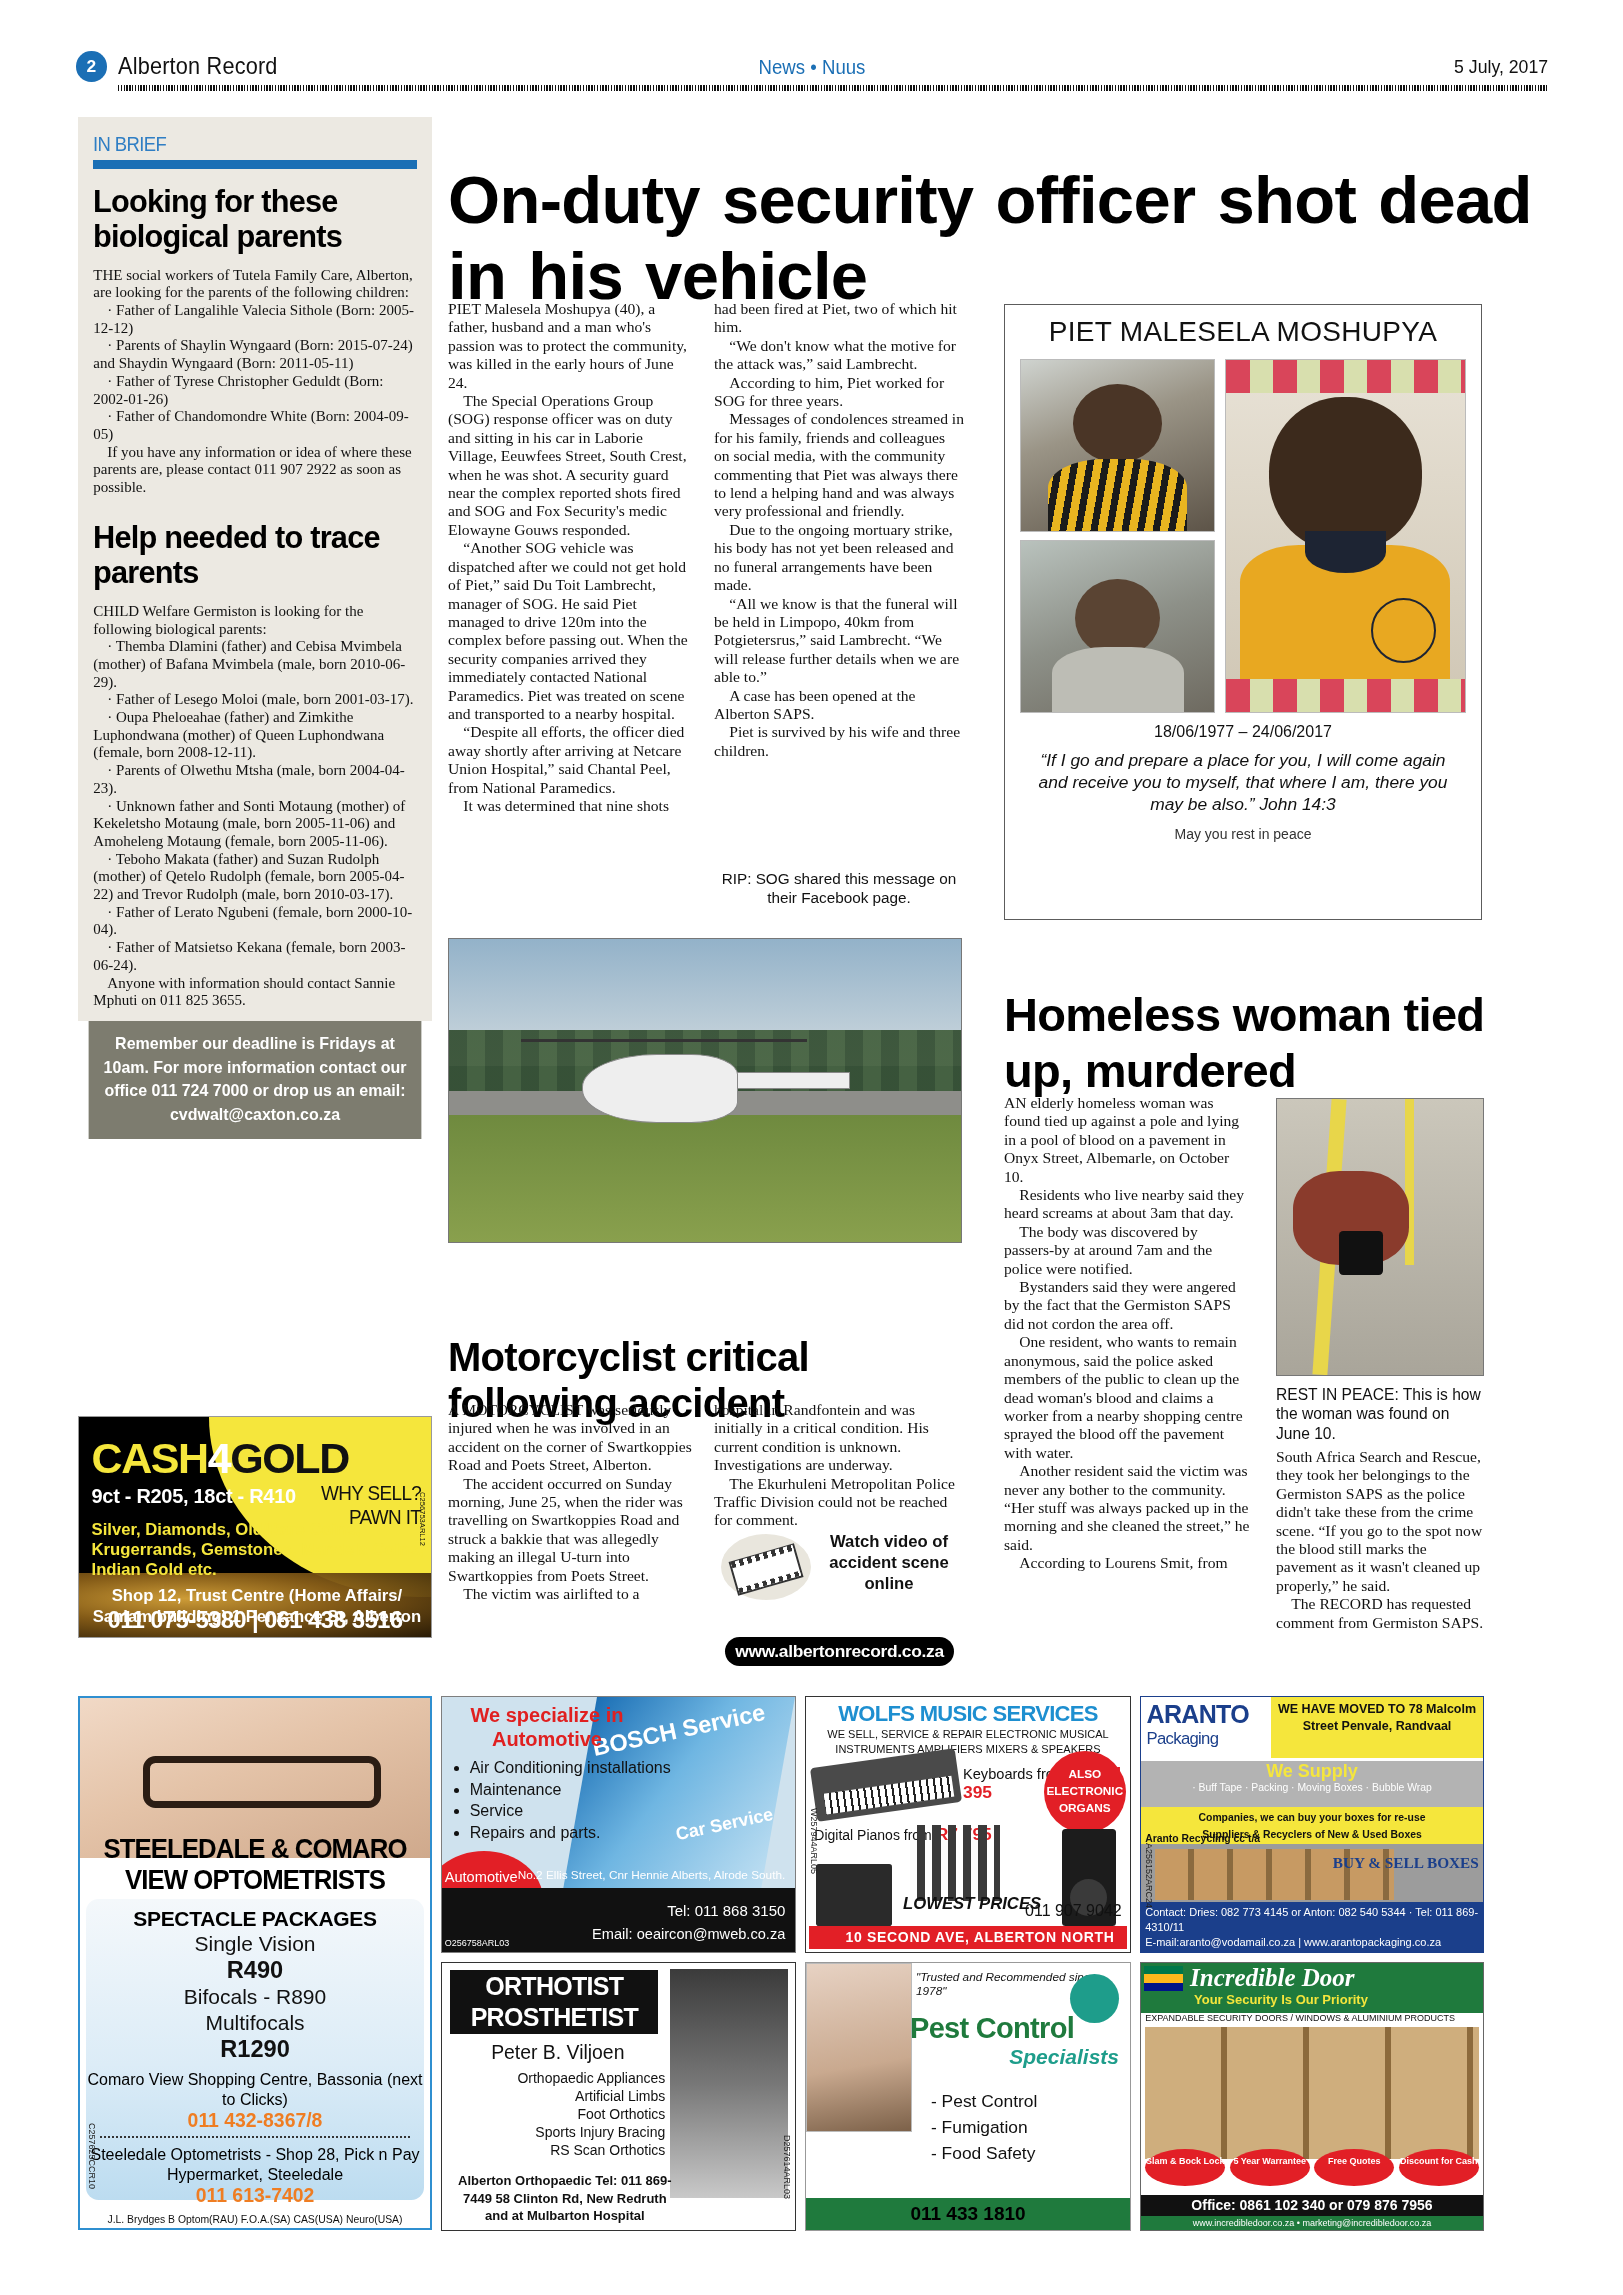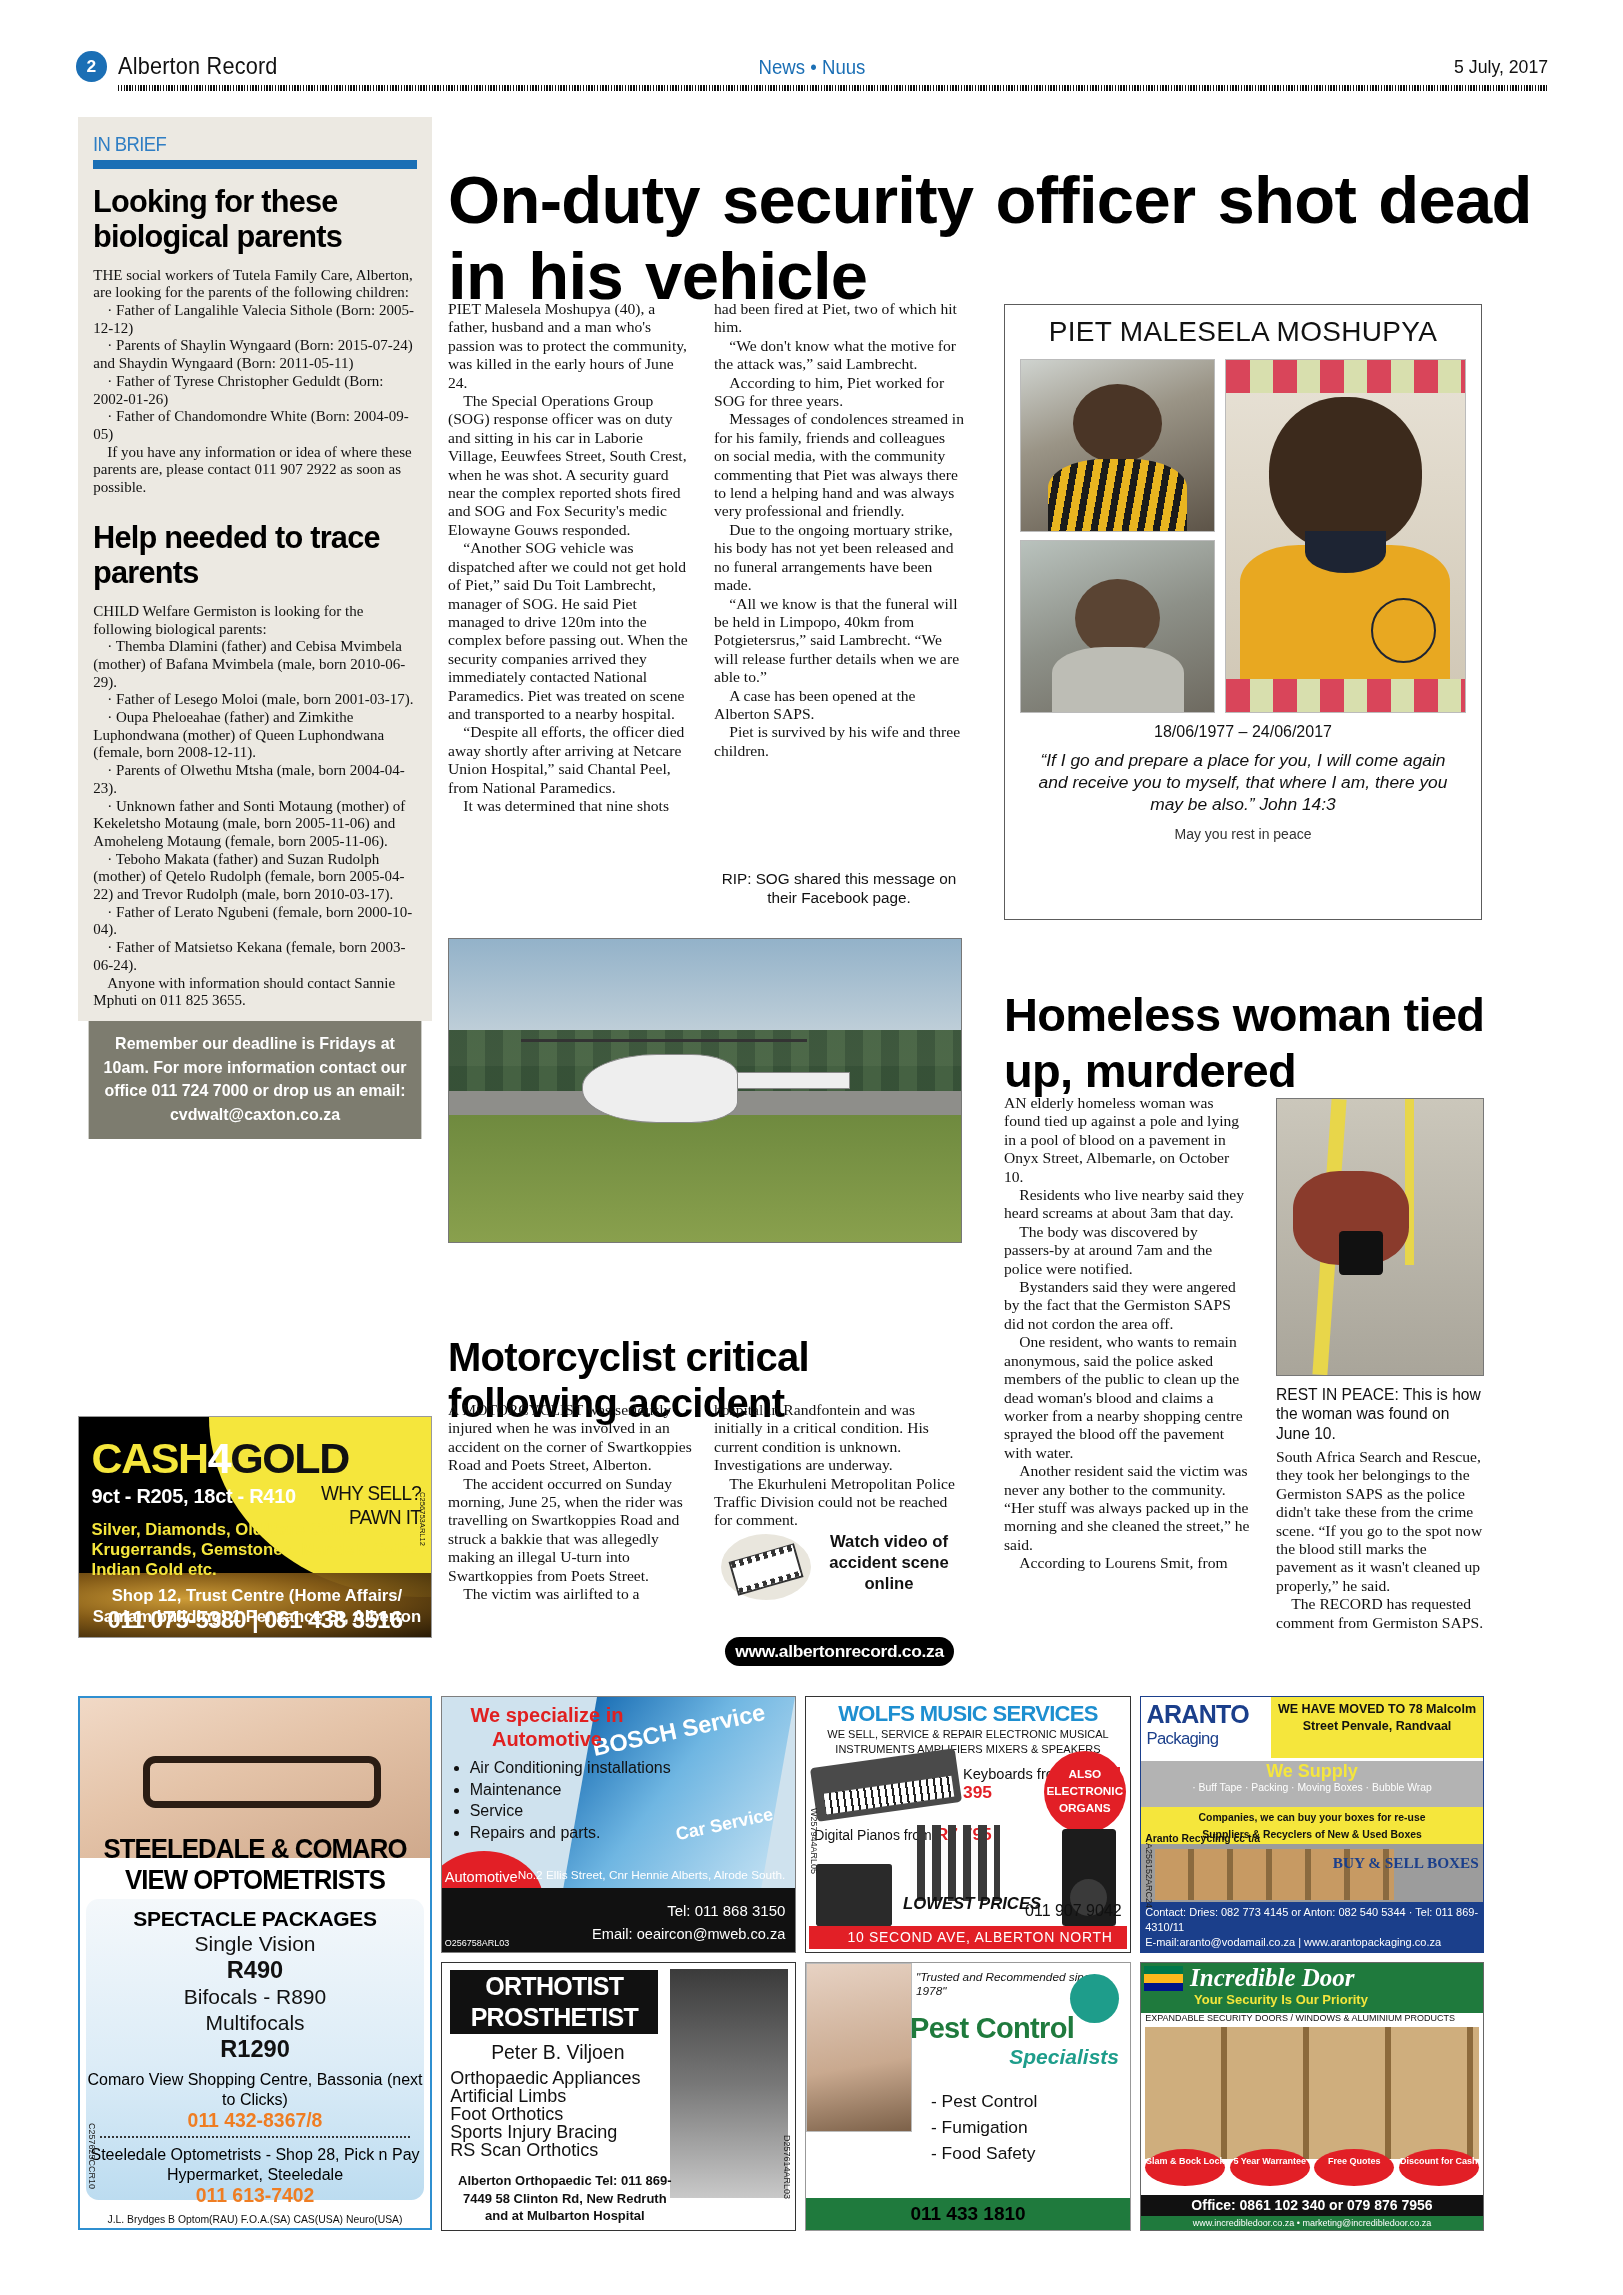--- a/index.html
+++ b/index.html
@@ -215,21 +215,21 @@
   #ad-wolfs .p1 b{color:#e21f26;font-size:17.4px;}
   #ad-wolfs .piano{position:absolute;left:9.7px;top:167px;width:76px;height:62px;background:#2a2a2a;border-radius:2.8px;}
   #ad-wolfs .mics{position:absolute;left:104px;top:128px;width:90px;height:76px;
     background:repeating-linear-gradient(90deg,transparent 0 7px,#3a3a3a 7px 15.3px);}
   #ad-wolfs .spk{position:absolute;right:14px;top:132px;width:54px;height:97px;background:#1c1c1c;border-radius:3.5px;}
   #ad-wolfs .spk:after{content:"";position:absolute;left:8.3px;bottom:9.7px;width:37px;height:37px;border-radius:50%;background:#3a3a3a;}
   #ad-wolfs .lp{position:absolute;left:97px;bottom:39px;font-family:"Liberation Sans",sans-serif;font-style:italic;
     font-weight:bold;font-size:16.7px;line-height:18px;color:#111;text-align:center;}
   #ad-wolfs .tel{position:absolute;right:8.3px;bottom:32px;font-family:"Liberation Sans",sans-serif;font-size:16px;color:#111;}
   #ad-wolfs .bar{position:absolute;left:2.8px;right:2.8px;bottom:2.8px;height:23.6px;background:#e21f26;color:#fff;
-    font-family:"Liberation Sans",sans-serif;font-weight:normal;font-size:14px;text-align:center;line-height:23.6px;letter-spacing:0.7px;padding-left:24px;}
+    font-family:"Liberation Sans",sans-serif;font-weight:bold;font-size:14px;text-align:center;line-height:23.6px;letter-spacing:0.7px;padding-left:24px;}
 
   
   #ad-aranto{left:1140px;top:1696px;width:344px;height:257px;background:#fff;border:1.4px solid #1b3f8b;}
   #ad-aranto .brand{position:absolute;left:5.6px;top:2.8px;font-family:"Liberation Sans",sans-serif;font-weight:bold;
     font-size:25px;color:#1b3f8b;letter-spacing:-0.7px;}
   #ad-aranto .brand small{display:block;font-size:16.7px;font-weight:normal;}
   #ad-aranto .yel{position:absolute;right:0;top:0;width:62%;height:61px;background:#f5e63c;
     font-family:"Liberation Sans",sans-serif;font-weight:bold;font-size:12.5px;line-height:16.7px;
     color:#111;text-align:center;padding-top:4.2px;box-sizing:border-box;}
   #ad-aranto .grey{position:absolute;left:0;right:0;top:64px;height:46px;background:#b3b3b3;text-align:center;}
@@ -249,22 +249,22 @@
 
   
   #ad-ortho{left:441px;top:1962px;width:355px;height:269px;background:#fff;border:1.4px solid #333;}
   #ad-ortho .blk{position:absolute;left:8.3px;top:7px;width:208px;height:64px;background:#111;color:#fff;
     font-family:"Liberation Sans",sans-serif;font-weight:bold;font-size:25px;line-height:30.5px;text-align:center;
     padding-top:1.4px;box-sizing:border-box;letter-spacing:-0.7px;}
   #ad-ortho .leg{position:absolute;right:7px;top:5.6px;width:118px;height:229px;
     background:linear-gradient(180deg,#3b3b3b 0%,#777 50%,#c9c9c9 100%);}
   #ad-ortho .name{position:absolute;left:8.3px;top:78px;width:215px;text-align:center;
     font-family:"Liberation Sans",sans-serif;font-size:19.4px;color:#111;}
-  #ad-ortho .list{position:absolute;left:8.3px;top:106px;width:215px;text-align:left;
-    font-family:"Liberation Sans",sans-serif;font-size:18px;line-height:18px;color:#111;}
+  #ad-ortho .list{position:absolute;left:8.3px;top:106px;width:215px;text-align:right;
+    font-family:"Liberation Sans",sans-serif;font-size:14px;line-height:18px;color:#111;}
   #ad-ortho .foot{position:absolute;left:8.3px;bottom:5.6px;width:229px;text-align:center;
     font-family:"Liberation Sans",sans-serif;font-weight:bold;font-size:13px;line-height:17.4px;color:#111;}
 
   
   #ad-pest{left:805px;top:1962px;width:326px;height:269px;background:#fff;border:0.7px solid #999;}
   #ad-pest .ph{position:absolute;left:0;top:0;width:104px;height:167px;
     background:linear-gradient(170deg,#e7d2c3 0%,#c9a98f 60%,#7c6149 100%);}
   #ad-pest .trust{position:absolute;left:110px;top:7px;font-family:"Liberation Sans",sans-serif;
     font-style:italic;font-size:11.8px;color:#111;}
   #ad-pest .leaf{position:absolute;right:11px;top:11px;width:49px;height:49px;border-radius:50%;

